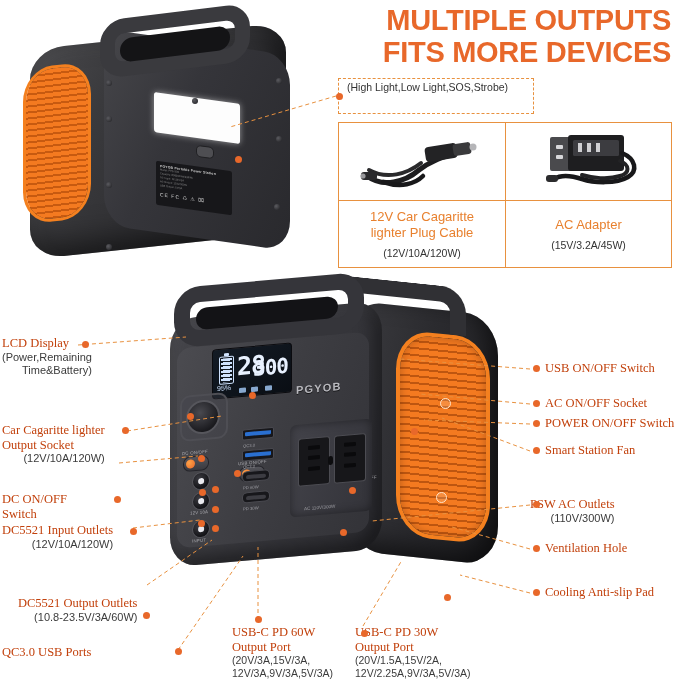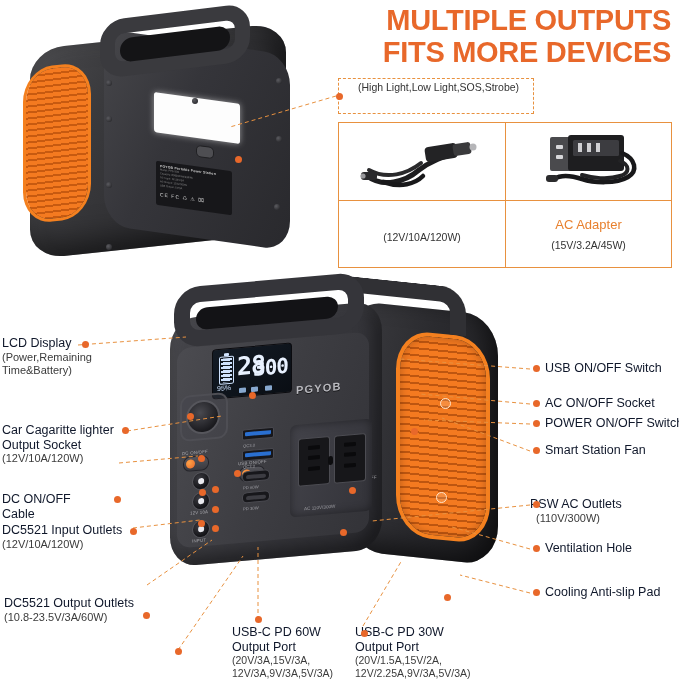--- a/index.html
+++ b/index.html
@@ -20,22 +20,22 @@
     color:#E8682A;
     font-weight:bold;
     font-size:29px;
     line-height:1.12;
     letter-spacing:-0.3px;
     white-space:nowrap;
   }
 
   
   .callout{font-size:12.5px;line-height:1.16;}
-  .c-title{color:#0f172a;white-space:nowrap;}
-  .c-sub{color:#3b3b3b;font-size:11px;white-space:nowrap;line-height:1.2;}
+  .c-title{color:#c2410c;white-space:nowrap;font-family:Liberation Serif, serif;}
+  .c-sub{color:#3b3b3b;font-size:11px;white-space:nowrap;line-height:1.2;text-align:right;}
   .c-sub2{color:#3b3b3b;font-size:10.5px;white-space:nowrap;line-height:1.25;}
 
   .dot{
     position:absolute;width:7px;height:7px;border-radius:50%;
     background:#E8682A;
   }
 
   
   .acc-wrap{
     left:338px;top:122px;width:334px;height:146px;
@@ -64,21 +64,21 @@
   .acc-spec{color:#333;font-size:10.5px;margin-top:6px;}
 
   
   .led-box{
     left:338px;top:78px;width:196px;height:36px;
     border:1.1px dashed #E8913F;
     box-sizing:border-box;
     padding:2px 0 0 8px;
   }
   .led-title{color:#E8812F;font-size:13px;line-height:1.2;}
-  .led-sub{color:#333;font-size:10.5px;line-height:1.25;margin-left:11px;}
+  .led-sub{color:#333;font-size:10.5px;line-height:1.25;}
 
   
   .tp{left:8px;top:6px;width:312px;height:272px;}
   .tp-body{
     position:absolute;left:22px;top:30px;width:256px;height:210px;
     background:linear-gradient(120deg,#4a4a4d 0%,#3a3a3d 28%,#2e2e31 62%,#232326 100%);
     border-radius:34px/30px;
     transform:skewY(-6deg);
     box-shadow:inset -10px -12px 30px rgba(0,0,0,.55), inset 6px 6px 18px rgba(255,255,255,.05);
   }
@@ -349,20 +349,24 @@
           <path d="M12 38 C30 48 50 42 64 31" stroke="#2a2a2c" stroke-width="4" fill="none" stroke-linecap="round"></path>
           <rect x="68" y="13" width="32" height="15" rx="4" fill="#232325" transform="rotate(-9 84 20)"></rect>
           <rect x="96" y="11" width="18" height="12" rx="3" fill="#3a3a3c" transform="rotate(-9 105 17)"></rect>
           <circle cx="116" cy="15" r="3.5" fill="#b5b5b8"></circle>
           <rect x="4" y="40" width="16" height="8" rx="3" fill="#2b2b2d"></rect>
           <circle cx="6" cy="44" r="2.6" fill="#9a9a9d"></circle>
           <path d="M26 50 C44 56 58 52 66 44" stroke="#18181a" stroke-width="4.5" fill="none" stroke-linecap="round"></path>
         </svg>
       </div>
       <div class="acc-txt">
+        <div class="acc-name">
+          <div>12V Car Cagaritte</div>
+          <div>lighter Plug Cable</div>
+        </div>
         <div class="acc-spec">(12V/10A/120W)</div>
       </div>
     </div>
 
     <div class="acc-cell">
       <div class="acc-img">
         <svg width="130" height="62" viewBox="0 0 130 62">
           <rect x="26" y="6" width="26" height="34" rx="2" fill="#4a4a4d"></rect>
           <rect x="44" y="4" width="56" height="36" rx="3" fill="#1e1e20"></rect>
           <rect x="49" y="9" width="46" height="16" rx="1.5" fill="#3c3c40"></rect>
@@ -514,37 +518,38 @@
 
   <div class="abs callout" style="left:2px;top:423px">
     <div class="c-title">Car Cagaritte lighter</div>
     <div class="c-title">Output Socket</div>
     <div class="c-sub">(12V/10A/120W)</div>
   </div>
   <div class="dot" style="left:122px;top:427px"></div>
 
   <div class="abs callout" style="left:2px;top:492px">
     <div class="c-title">DC ON/OFF</div>
-    <div class="c-title">Cable</div>
+    <div class="c-title">Switch</div>
   </div>
   <div class="dot" style="left:114px;top:496px"></div>
 
   <div class="abs callout" style="left:2px;top:523px">
     <div class="c-title">DC5521 Input Outlets</div>
     <div class="c-sub">(12V/10A/120W)</div>
   </div>
   <div class="dot" style="left:130px;top:528px"></div>
 
-  <div class="abs callout" style="left:4px;top:596px">
+  <div class="abs callout" style="left:18px;top:596px">
     <div class="c-title">DC5521 Output Outlets</div>
     <div class="c-sub">(10.8-23.5V/3A/60W)</div>
   </div>
   <div class="dot" style="left:143px;top:612px"></div>
 
   <div class="abs callout" style="left:2px;top:645px">
+    <div class="c-title">QC3.0 USB Ports</div>
   </div>
   <div class="dot" style="left:175px;top:648px"></div>
 
   <div class="abs callout" style="left:545px;top:361px">
     <div class="c-title">USB ON/OFF Switch</div>
   </div>
   <div class="dot" style="left:533px;top:365px"></div>
 
   <div class="abs callout" style="left:545px;top:396px">
     <div class="c-title">AC ON/OFF Socket</div>

